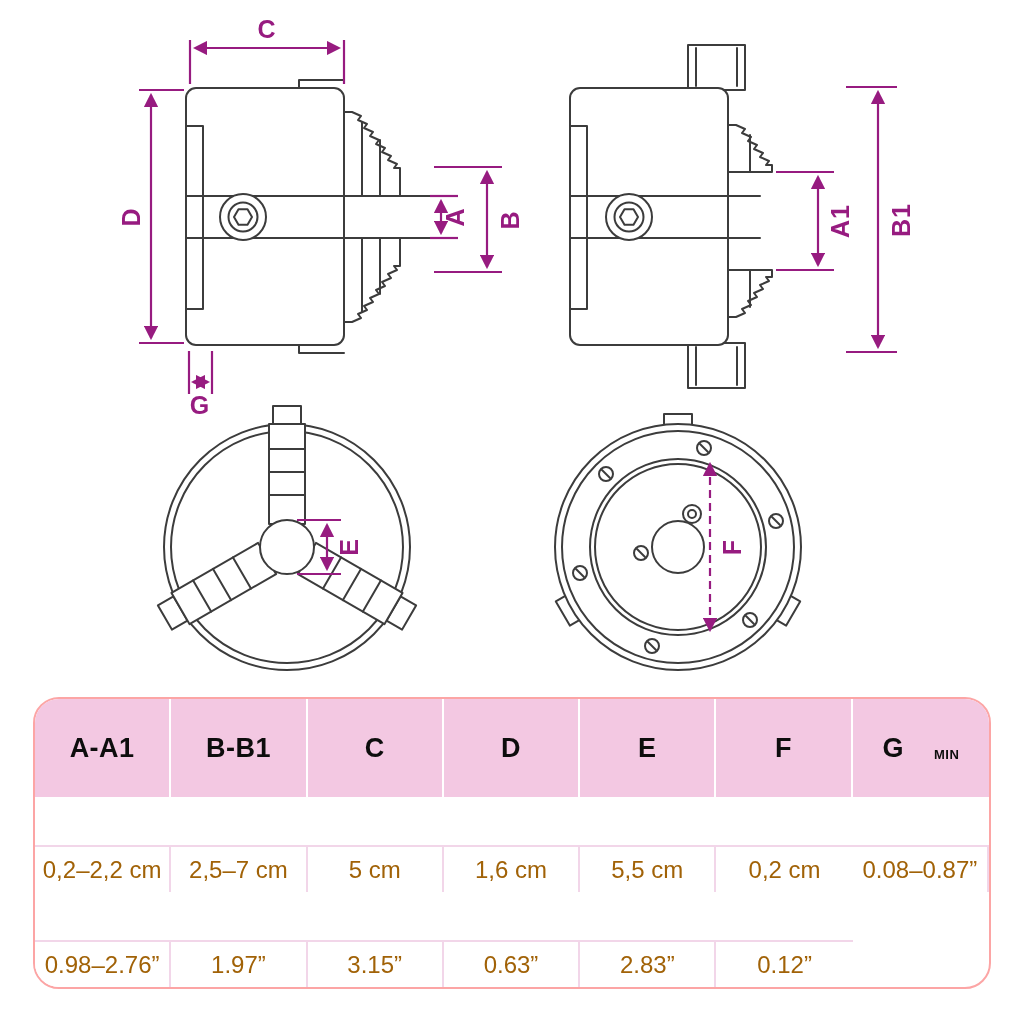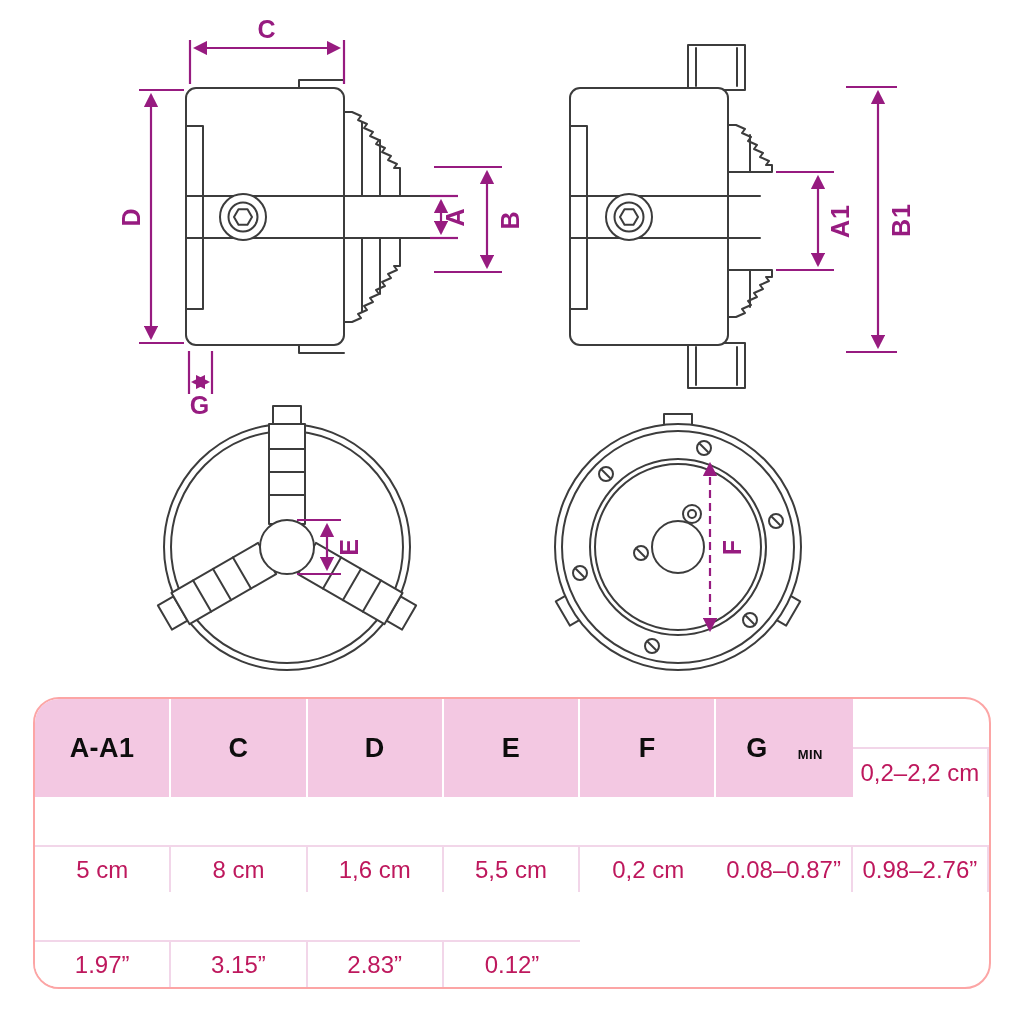--- a/index.html
+++ b/index.html
@@ -21,21 +21,21 @@
     border:2px solid #fca5a5; border-radius:26px; overflow:hidden; background:#ffffff;
     box-sizing:border-box;
   }
   .th {
     background:#F3C8E2; display:flex; align-items:center; justify-content:center;
     font-weight:700; font-size:27px; color:#0d0d0d; letter-spacing:0.5px;
     border-right:2px solid #ffffff;
   }
   .td {
     display:flex; align-items:center; justify-content:center;
-    font-size:24px; color:#be185d;
+    font-size:24px; color:#a16207;
     border-right:2px solid #F2D6E9; border-top:2px solid #F2D6E9;
     background:#ffffff;
     margin-top:48px;
   }
   .c7 { border-right:none; }
   .gmin { font-size:13px; font-weight:800; margin-left:2px; transform:translateY(6px); letter-spacing:0.5px;padding-left:28px; }
 </style>
 </head>
 <body>
 
@@ -197,44 +197,47 @@
       <line x1="710" y1="464" x2="710" y2="630" stroke-dasharray="8 5" marker-start="url(#ah)" marker-end="url(#ah)"></line>
     </g>
     <text class="dimlab" transform="translate(732 547) rotate(-90)" text-anchor="middle" dy="9">F</text>
   </svg>
 
   <div class="dim-table">
     <div class="th">
         <span>A-A1</span>
       </div>
     <div class="th">
+        <span>B-B1</span>
+      </div>
+    <div class="th">
         <span>C</span>
       </div>
     <div class="th">
         <span>D</span>
       </div>
     <div class="th">
         <span>E</span>
       </div>
     <div class="th">
         <span>F</span>
       </div>
     <div class="th c7">
         <span>G</span>
         <span class="gmin">MIN</span>
       </div>
 
     <div class="td">
         <span>0,2–2,2 cm</span>
       </div>
     <div class="td">
+        <span>2,5–7 cm</span>
+      </div>
+    <div class="td">
         <span>5 cm</span>
-      </div>
-    <div class="td">
-        <span>8 cm</span>
       </div>
     <div class="td">
         <span>1,6 cm</span>
       </div>
     <div class="td">
         <span>5,5 cm</span>
       </div>
     <div class="td c7">
         <span>0,2 cm</span>
       </div>
@@ -245,20 +248,23 @@
     <div class="td">
         <span>0.98–2.76”</span>
       </div>
     <div class="td">
         <span>1.97”</span>
       </div>
     <div class="td">
         <span>3.15”</span>
       </div>
     <div class="td">
+        <span>0.63”</span>
+      </div>
+    <div class="td">
         <span>2.83”</span>
       </div>
     <div class="td c7">
         <span>0.12”</span>
       </div>
   </div>
 
 </div>
 
 </body></html>

